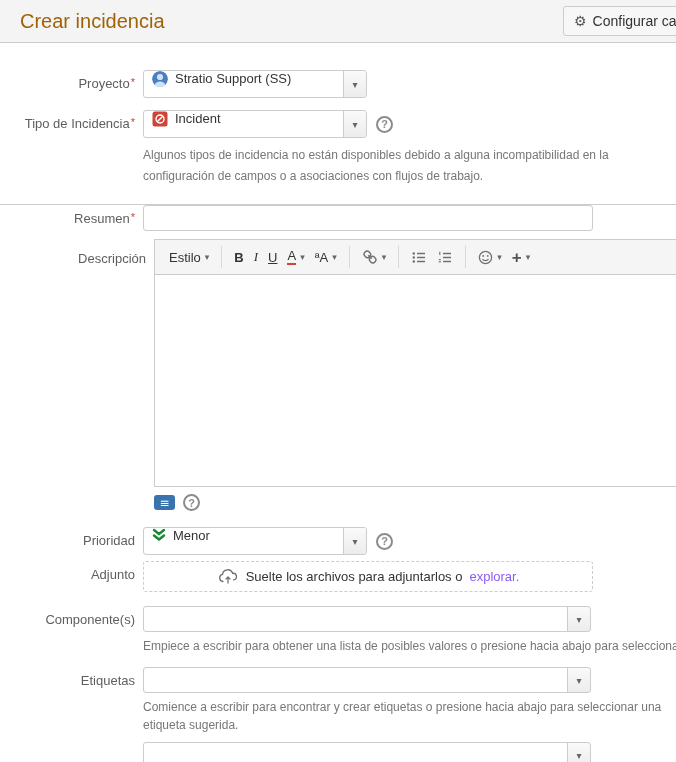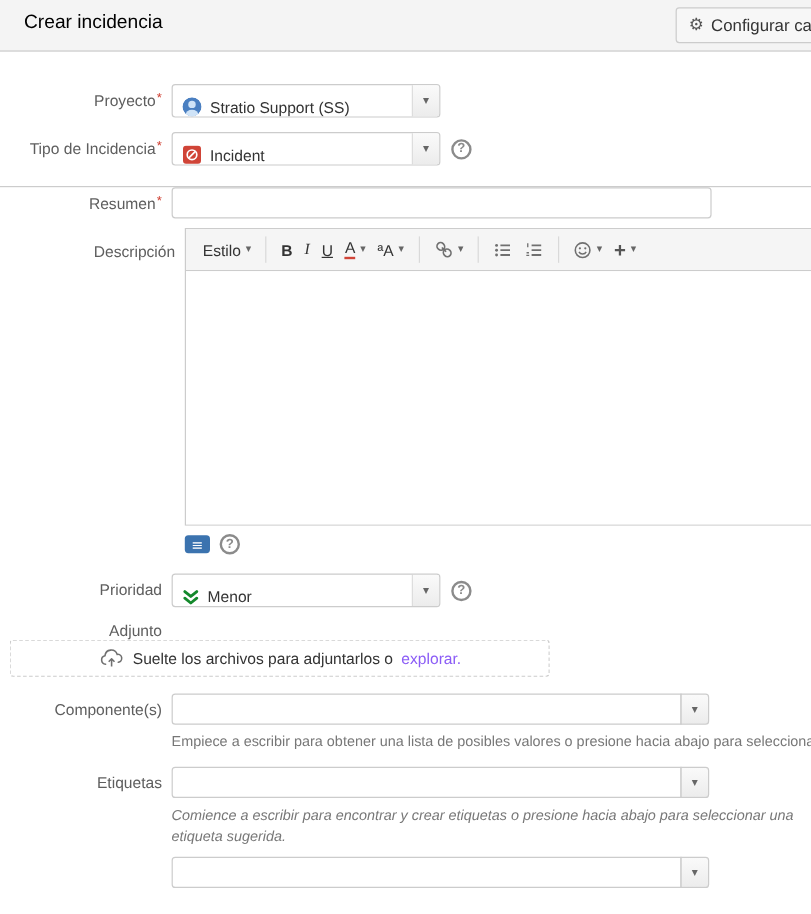--- a/index.html
+++ b/index.html
@@ -2,37 +2,37 @@
 <html><head>
 <meta charset="utf-8">
 <style>
   * { margin:0; padding:0; box-sizing:border-box; }
   html,body { background:#fff; }
   body { font-family:"Liberation Sans","DejaVu Sans",sans-serif; }
   .page { position:relative; width:676px; height:762px; overflow:hidden; background:#fff; }
 
   
   .hdr { position:relative; height:43px; background:#f4f4f4; border-bottom:1px solid #ccc; }
-  .hdr-title { position:absolute; left:20px; top:10px; font-size:16px; color:#000000; }
+  .hdr-title { position:absolute; left:20px; top:10px; font-size:20px; color:#a16207; }
   .cfg-btn { position:absolute; left:563px; top:6px; height:30px; display:flex; align-items:center; gap:6px;
              padding:0 10px; background:#f7f7f7; border:1px solid #ccc; border-radius:3px;
              font-size:14px; color:#333; white-space:nowrap; cursor:pointer; }
   .gear { font-family:"DejaVu Sans",sans-serif; font-size:14px; color:#555; }
 
   
   .form { padding-top:27px; }
   .row { display:flex; }
   .lbl { width:135px; flex-shrink:0; text-align:right; font-size:13px; color:#5e5e5e; padding-top:6px; }
   .req { color:#d04437; font-size:11px; vertical-align:top; margin-left:1px; }
   .fld { margin-left:8px; flex:1; min-width:0; overflow:visible; }
 
   
   .jsel { display:inline-flex; align-items:stretch; width:224px; height:28px; background:#fff;
           border:1px solid #ccc; border-radius:3px; vertical-align:middle; cursor:pointer; }
-  .jsel-val { flex:1; display:flex; align-items:flex-end; gap:7px; padding:0 8px; font-size:13px; color:#333; overflow:hidden; white-space:nowrap; }
+  .jsel-val { flex:1; display:flex; align-items:flex-start; gap:7px; padding:0 8px; font-size:13px; color:#333; overflow:hidden; white-space:nowrap; }
   .jsel-arrow { width:23px; border-left:1px solid #ccc; background:linear-gradient(#fafafa,#ececec);
                 display:flex; align-items:center; justify-content:center; color:#666; font-size:10px;
                 border-radius:0 2px 2px 0; font-family:"DejaVu Sans",sans-serif; }
   .help-ico { display:inline-flex; align-items:center; justify-content:center; width:17px; height:17px;
               border:2px solid #8b8b8b; border-radius:50%; color:#8b8b8b; font-size:11px; font-weight:bold;
               margin-left:9px; vertical-align:middle; }
   .inline-mid { display:flex; align-items:center; }
 
   .note { font-size:12px; color:#777; line-height:1.75; max-width:522px; margin-top:7px; }
   .divider { border:none; border-top:1px solid #ccc; margin-top:17px; }
@@ -67,28 +67,28 @@
   .combo { display:inline-flex; align-items:stretch; }
   .combo input { width:425px; height:26px; border-radius:3px 0 0 3px; }
   .combo-btn { width:24px; height:26px; margin-left:-1px; border:1px solid #ccc; border-radius:0 3px 3px 0;
                background:linear-gradient(#fafafa,#ececec); display:flex; align-items:center; justify-content:center;
                color:#666; font-size:10px; font-family:"DejaVu Sans",sans-serif; cursor:pointer; }
   .combo-val { width:425px; height:26px; border:1px solid #ccc; border-radius:3px 0 0 3px; background:#fff;
                display:flex; align-items:center; gap:7px; padding:0 6px; font-size:13px; color:#333; }
 
   .field-help { font-size:12px; color:#777; margin-top:6px; line-height:1.45; }
   .help-nowrap { white-space:nowrap; }
-  .help-wrap { max-width:535px;font-style:italic; }
+  .help-wrap { max-width:535px; }
 
   .mt-proj { margin-top:0; }
   .mt-type { margin-top:12px; }
   .mt-sum  { }
   .mt-desc { margin-top:8px;padding-left:11px; }
   .mt-prio { margin-top:16px; }
-  .mt-att  { margin-top:6px;flex-direction:column; }
+  .mt-att  { margin-top:6px; }
   .mt-comp { margin-top:14px; }
   .mt-tags { margin-top:12px; }
   .mt-asgn { margin-top:8px; }
 
   .avatar-svg { border-radius:50%; display:block; }
 </style>
 </head>
 <body>
 
 <div class="page">
@@ -130,20 +130,21 @@
                 <rect x="0.5" y="0.5" width="15" height="15" rx="2.5" fill="#d04437"></rect>
                 <circle cx="8" cy="8" r="4" fill="none" stroke="#fff" stroke-width="1.4"></circle>
                 <line x1="5.2" y1="10.8" x2="10.8" y2="5.2" stroke="#fff" stroke-width="1.4"></line>
               </svg>
               <span>Incident</span>
             </div>
             <div class="jsel-arrow">▾</div>
           </div>
           <span class="help-ico">?</span>
         </div>
+        <div class="note">Algunos tipos de incidencia no están disponibles debido a alguna incompatibilidad en la configuración de campos o a asociaciones con flujos de trabajo.</div>
       </div>
     </div>
 
     <hr class="divider">
 
     <div class="row mt-sum">
       <div class="lbl"><span>Resumen</span><span class="req">*</span></div>
       <div class="fld">
         <input type="text" class="txt summary-input" value="" style="">
       </div>

